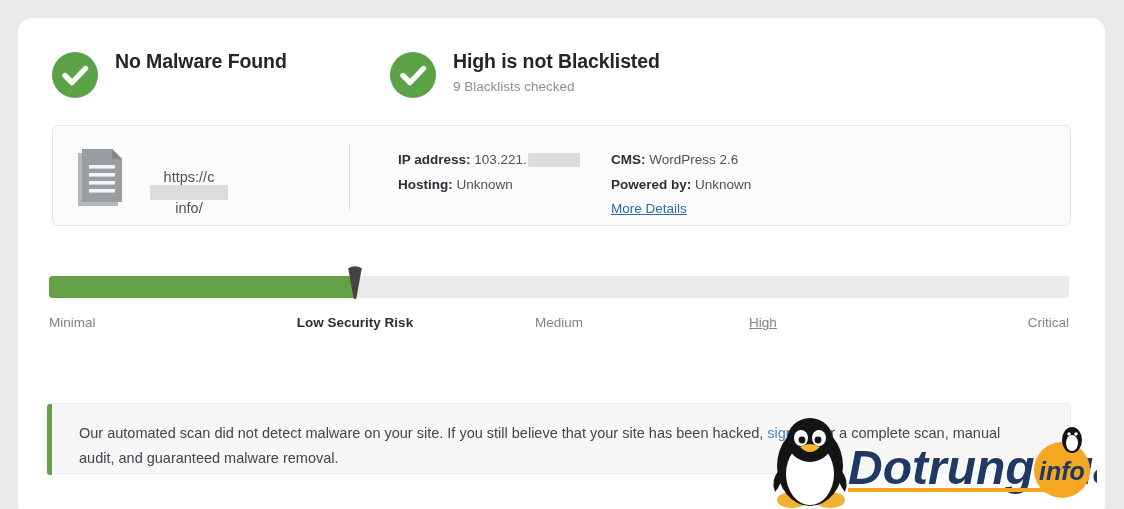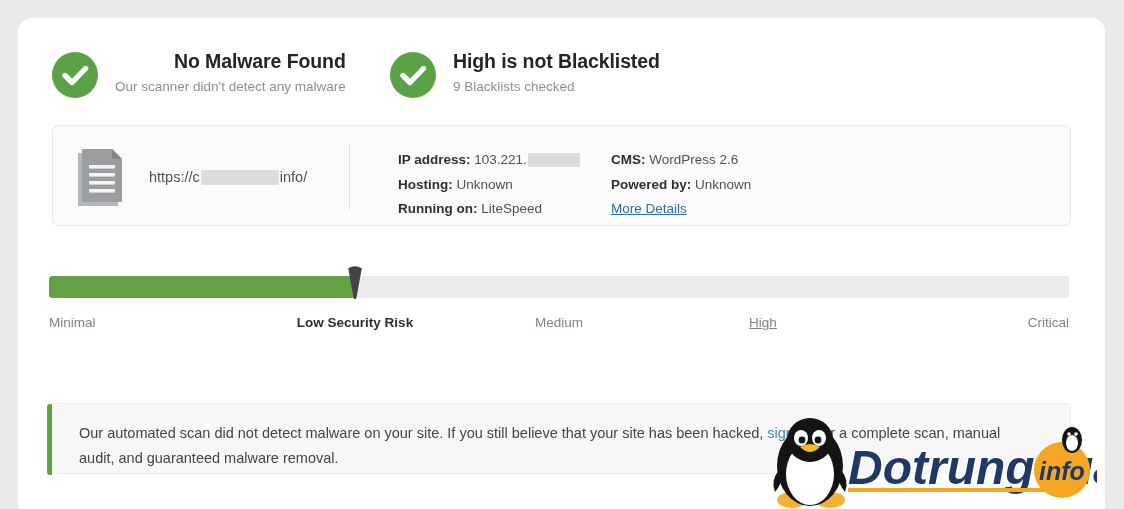--- a/index.html
+++ b/index.html
@@ -95,20 +95,21 @@
   }
   .site-url {
     position: absolute;
     left: 96px;
     top: 43px;
     font-size: 14.5px;
     color: #4d5257;
     display: flex;
     align-items: center;
     white-space: nowrap;
+    flex-direction: column;
   }
   .redact {
     display: inline-block;
     background: #dcdcdc;
     height: 15px;
     border-radius: 1px;
     vertical-align: middle;
   }
   .redact.url { width: 78px; margin: 0 1px; }
   .redact.ip  { width: 52px; height: 14px; margin-left: 1px; }
@@ -239,21 +240,20 @@
   <div class="status-row">
 
     <div class="status-block first">
       <div class="check-circle">
         <svg width="46" height="46" viewBox="0 0 46 46">
           <path d="M13 23.5 L20 30.5 L33.5 16.5" stroke="#ffffff" stroke-width="5.4" fill="none" stroke-linecap="round" stroke-linejoin="round"></path>
         </svg>
       </div>
       <div class="status-text">
         <div class="status-title">No Malware Found</div>
-        <div class="status-sub">Our scanner didn't detect any malware</div>
       </div>
     </div>
 
     <div class="status-block">
       <div class="check-circle">
         <svg width="46" height="46" viewBox="0 0 46 46">
           <path d="M13 23.5 L20 30.5 L33.5 16.5" stroke="#ffffff" stroke-width="5.4" fill="none" stroke-linecap="round" stroke-linejoin="round"></path>
         </svg>
       </div>
       <div class="status-text">
@@ -287,24 +287,20 @@
     <div class="vdivider"></div>
 
     <div class="detail-col left">
       <div class="detail-row">
         <b>IP address:</b>
         <span>103.221.</span><span class="redact ip"></span>
       </div>
       <div class="detail-row">
         <b>Hosting:</b>
         <span>Unknown</span>
-      </div>
-      <div class="detail-row">
-        <b>Running on:</b>
-        <span>LiteSpeed</span>
       </div>
     </div>
 
     <div class="detail-col right">
       <div class="detail-row">
         <b>CMS:</b>
         <span>WordPress 2.6</span>
       </div>
       <div class="detail-row">
         <b>Powered by:</b>

